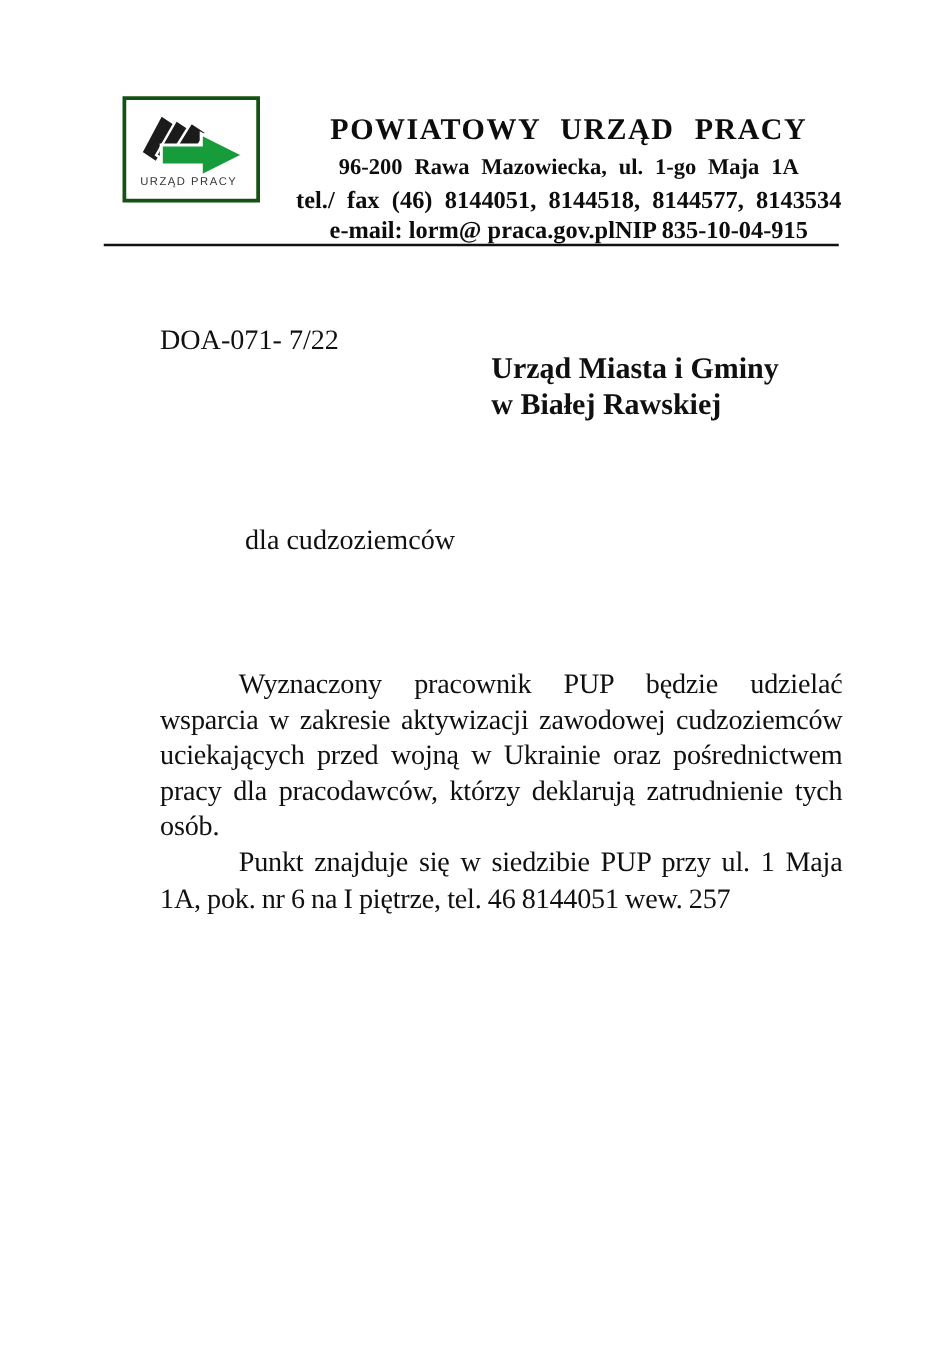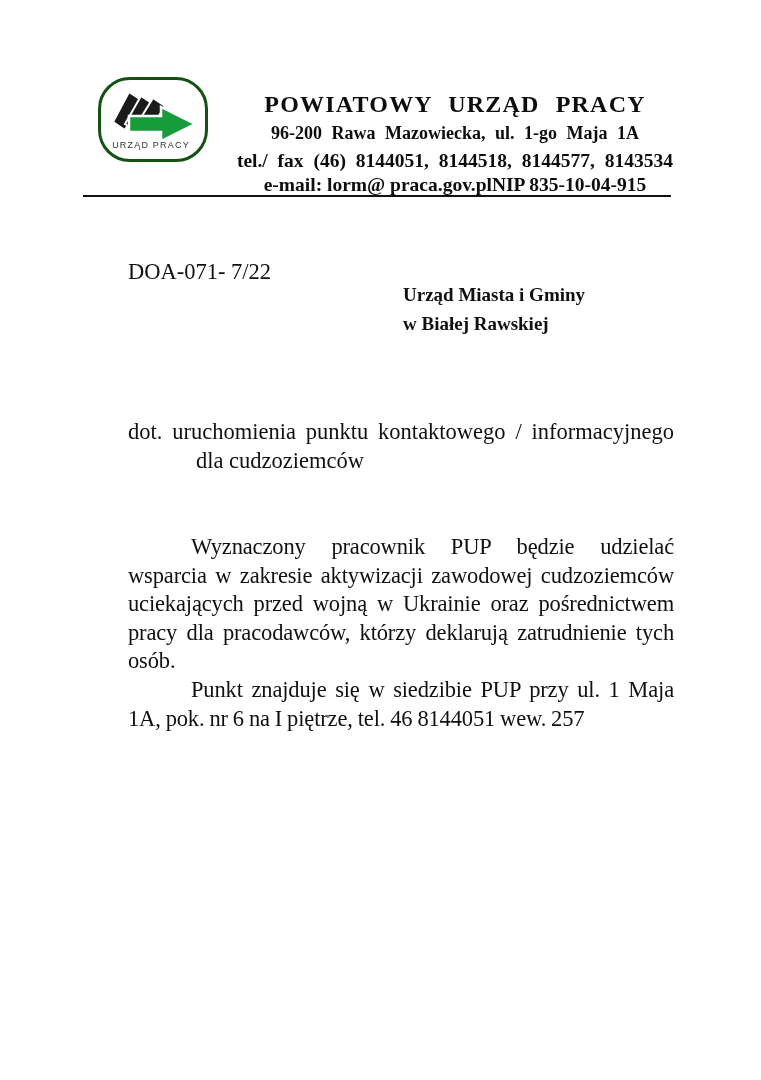--- a/index.html
+++ b/index.html
@@ -87,24 +87,23 @@
     left: 128px;
     top: 259px;
     font-size: 22.5px;
     white-space: nowrap;
   }
   .addressee {
     position: absolute;
     left: 393px;
     top: 281px;
     font-weight: bold;
-    font-size: 19px;
+    font-size: 24px;
     line-height: 28.5px;
     white-space: nowrap;
-    margin-left: 10px;
   }
   .subject {
     position: absolute;
     left: 128px;
     top: 417px;
     width: 546px;
     font-size: 22.5px;
     line-height: 29px;
   }
   .subject-l1 {
@@ -128,21 +127,21 @@
   .body-text p {
     margin: 0;
     text-indent: 63px;
   }
 </style>
 </head>
 <body>
 
 <div class="page">
 
-  <div class="logo-box" style="border-color: rgb(20, 82, 20); border-radius: 32px;">
+  <div class="logo-box" style="border-color: rgb(20, 82, 20);">
     <svg viewBox="0 0 104 79" width="104" height="79">
       <polygon points="12,42 28,12 40,20 24,50" stroke="#ffffff" stroke-width="2" fill="#1b1b1b"></polygon>
       <polygon points="24,44 40,16 52,24 36,52" stroke="#ffffff" stroke-width="2" fill="#1b1b1b"></polygon>
       <polygon points="36,44 52,18 64,26 48,52" stroke="#ffffff" stroke-width="2" fill="#1b1b1b"></polygon>
       <polygon points="28,36 60,36 60,27 94,44 60,61 60,52 28,52" stroke="#ffffff" stroke-width="2.5" fill="#169c3a"></polygon>
       <text x="50" y="68" text-anchor="middle" font-size="9" letter-spacing="1.2" fill="#333333" font-family="Liberation Sans, sans-serif">URZĄD PRACY</text>
     </svg>
   </div>
 
   <div class="org-header">
@@ -158,21 +157,20 @@
   <div class="divider"></div>
 
   <div class="reference">DOA-071- 7/22</div>
 
   <div class="addressee">
     <div>Urząd Miasta i Gminy</div>
     <div>w Białej Rawskiej</div>
   </div>
 
   <div class="subject">
-    <div class="subject-l1">dot. uruchomienia punktu kontaktowego / informacyjnego</div>
     <div class="subject-l2">dla cudzoziemców</div>
   </div>
 
   <div class="body-text">
     <p>Wyznaczony pracownik PUP będzie udzielać wsparcia w zakresie aktywizacji zawodowej cudzoziemców uciekających przed wojną w Ukrainie oraz pośrednictwem pracy dla pracodawców, którzy deklarują zatrudnienie tych osób.</p>
     <p>Punkt znajduje się w siedzibie PUP przy ul. 1 Maja 1A, pok. nr 6 na I piętrze, tel. 46 8144051 wew. 257</p>
   </div>
 
 </div>
 

